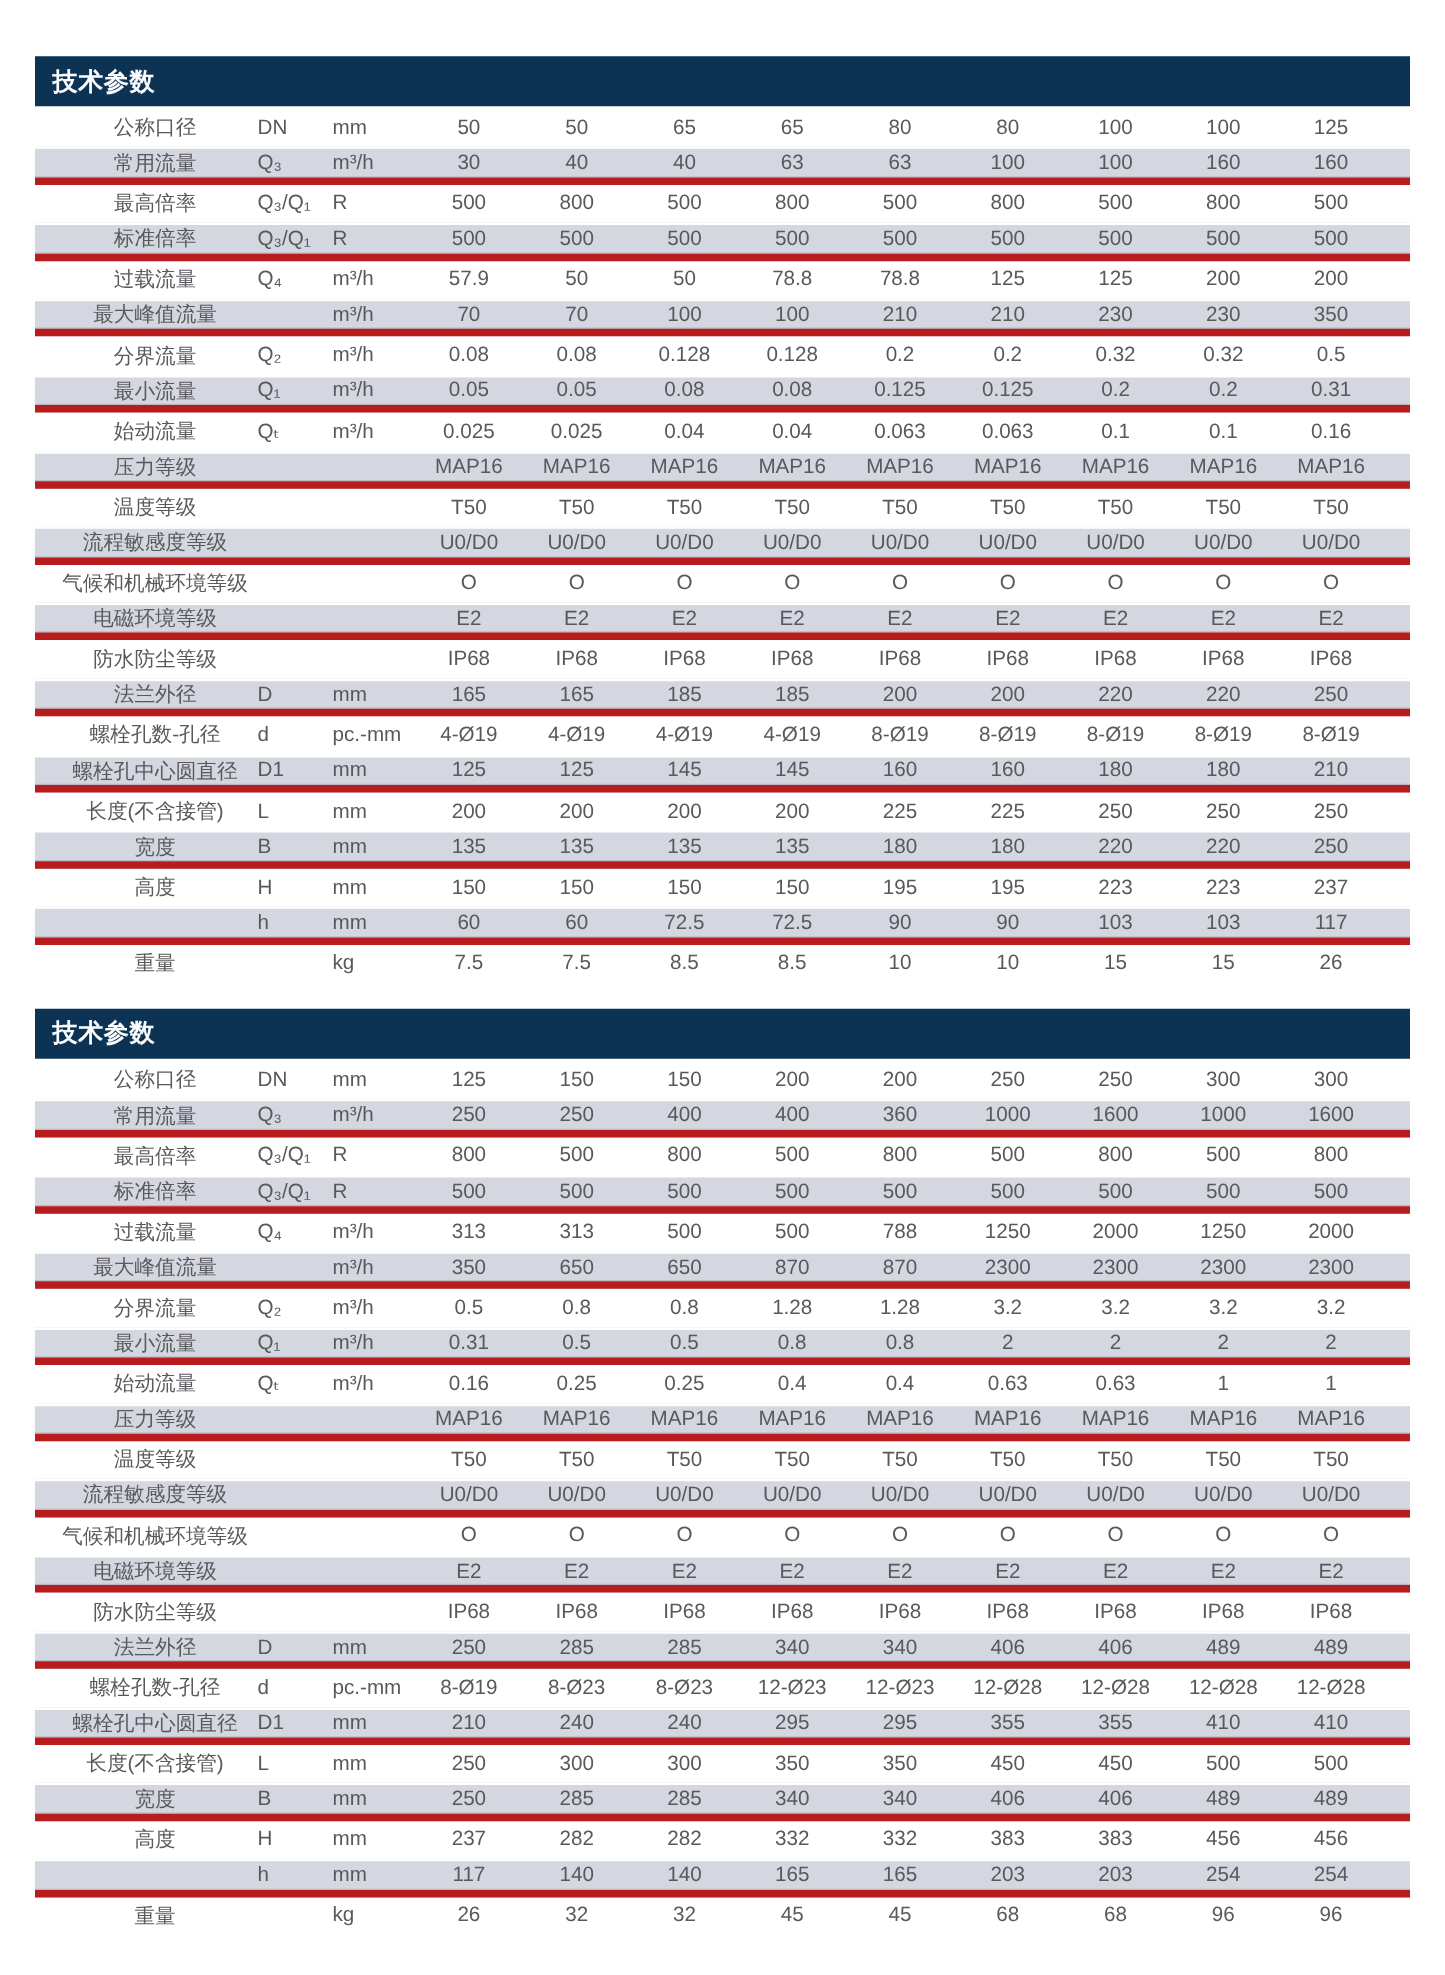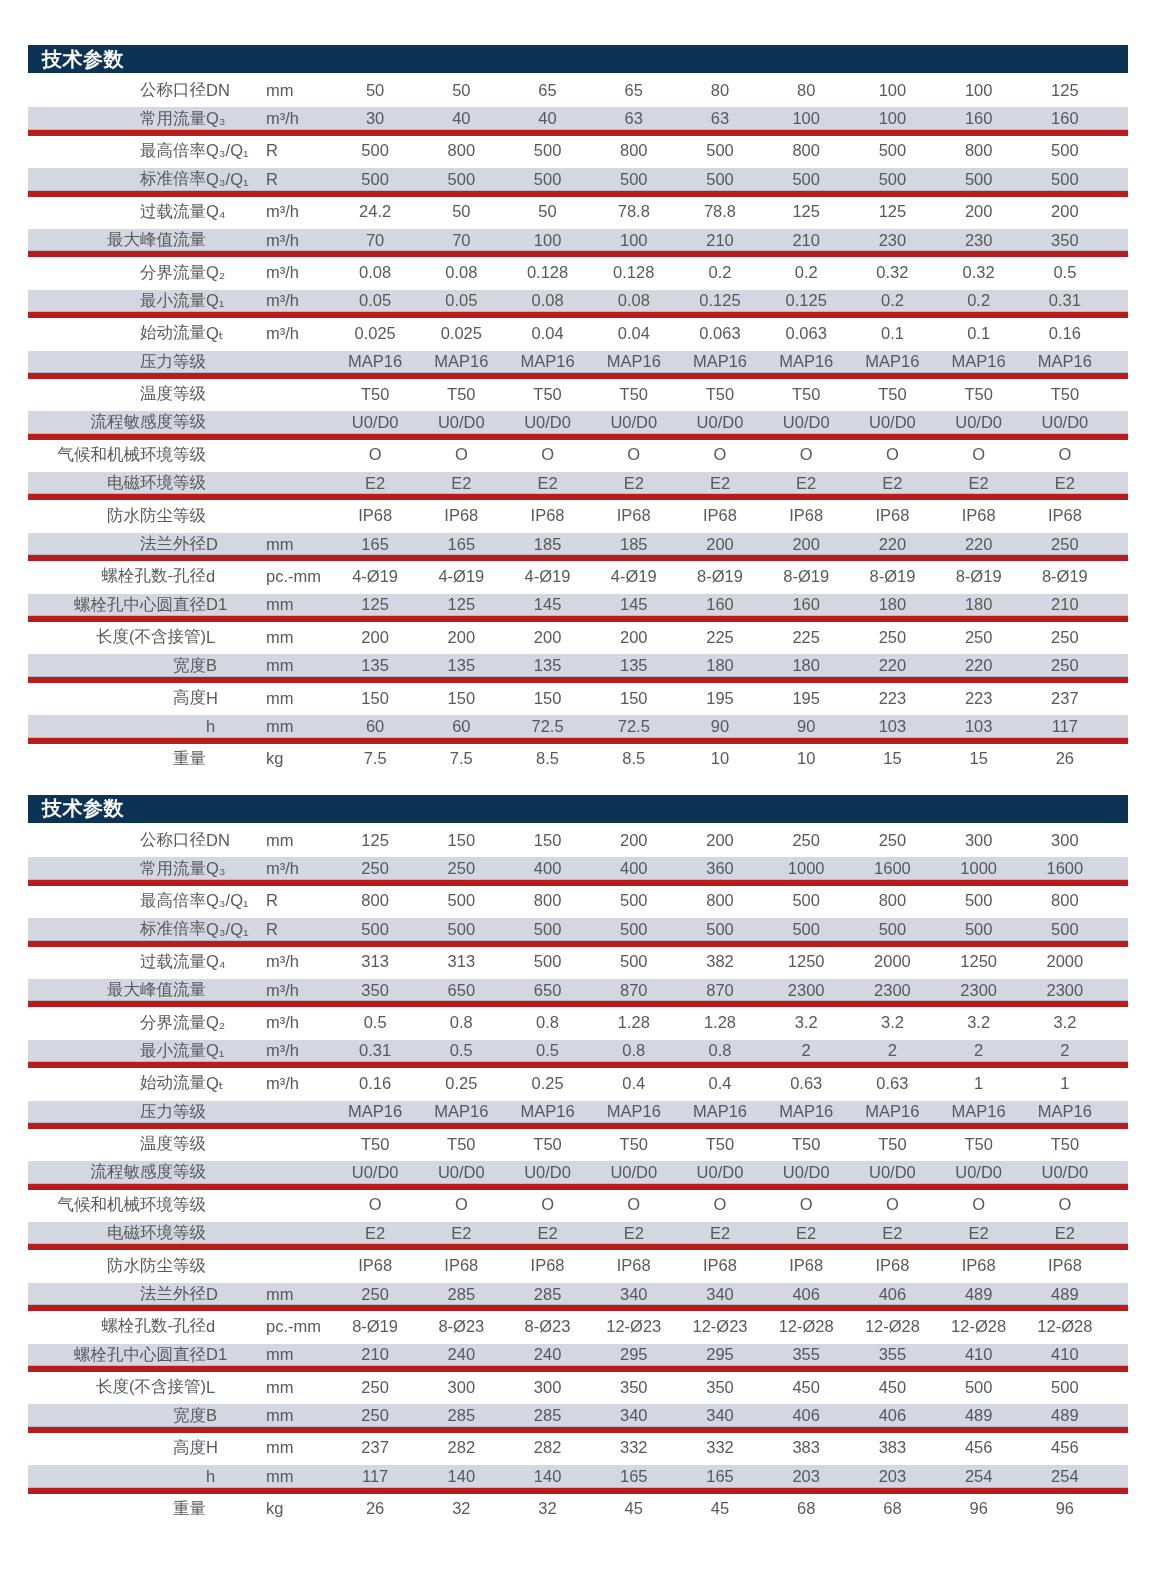--- a/index.html
+++ b/index.html
@@ -16,21 +16,21 @@
   }
   .page {
     padding: 45px 28px 0 28px;
     box-sizing: border-box;
   }
   .spec-table {
     margin-bottom: 21px;
   }
   .table-header {
     background: var(--header-bg, #0d3354);
-    height: 28px;
+    height: 40px;
     display: flex;
     align-items: center;
     padding: 0 14px;
     box-sizing: border-box;
   }
   .table-title {
     color: var(--header-text, #fafbfc);
     font-size: 20px;
     font-weight: 700;
     letter-spacing: 0.5px;
@@ -49,21 +49,21 @@
   }
   .row.alt {
     background: var(--row-alt-bg, #d4d6e0);
     border-top: 2px solid #ffffff;
     border-bottom: 6px solid #b91c1c;
     box-shadow: inset 0 -1px 0 #b6bac8;
   }
   .c-label {
     width: 164px;
     flex: 0 0 164px;
-    text-align: right;
+    text-align: center;
     white-space: nowrap;
   }
   .c-symbol {
     width: 60px;
     flex: 0 0 60px;
     text-align: left;
   }
   .c-unit {
     width: 66px;
     flex: 0 0 66px;
@@ -138,21 +138,21 @@
           <div class="c-val">500</div>
           <div class="c-val">500</div>
           <div class="c-val">500</div>
           <div class="c-val">500</div>
           <div class="c-val">500</div>
         </div>
         <div class="row">
           <div class="c-label">过载流量</div>
           <div class="c-symbol">Q₄</div>
           <div class="c-unit">m³/h</div>
-          <div class="c-val">24.2</div>
+          <div class="c-val">57.9</div>
           <div class="c-val">50</div>
           <div class="c-val">50</div>
           <div class="c-val">78.8</div>
           <div class="c-val">78.8</div>
           <div class="c-val">125</div>
           <div class="c-val">125</div>
           <div class="c-val">200</div>
           <div class="c-val">200</div>
         </div>
         <div class="row alt">
@@ -472,21 +472,21 @@
           <div class="c-val">500</div>
         </div>
         <div class="row">
           <div class="c-label">过载流量</div>
           <div class="c-symbol">Q₄</div>
           <div class="c-unit">m³/h</div>
           <div class="c-val">313</div>
           <div class="c-val">313</div>
           <div class="c-val">500</div>
           <div class="c-val">500</div>
-          <div class="c-val">382</div>
+          <div class="c-val">788</div>
           <div class="c-val">1250</div>
           <div class="c-val">2000</div>
           <div class="c-val">1250</div>
           <div class="c-val">2000</div>
         </div>
         <div class="row alt">
           <div class="c-label">最大峰值流量</div>
           <div class="c-symbol"></div>
           <div class="c-unit">m³/h</div>
           <div class="c-val">350</div>

